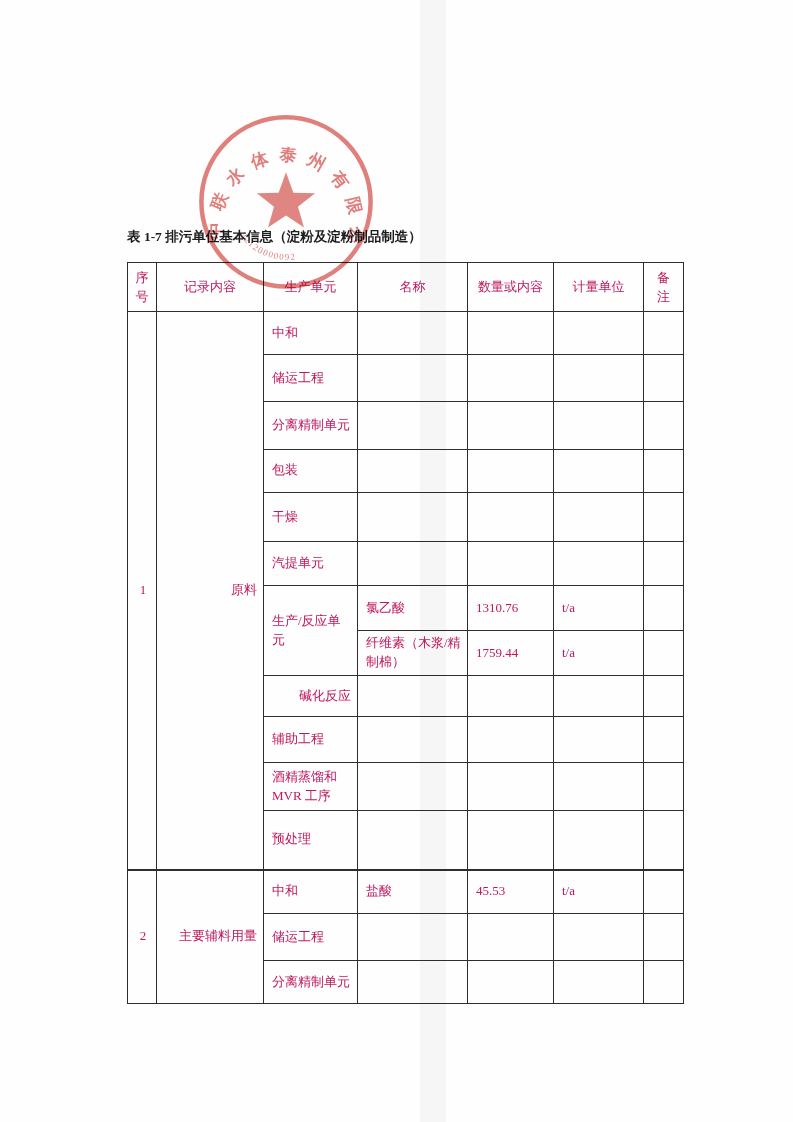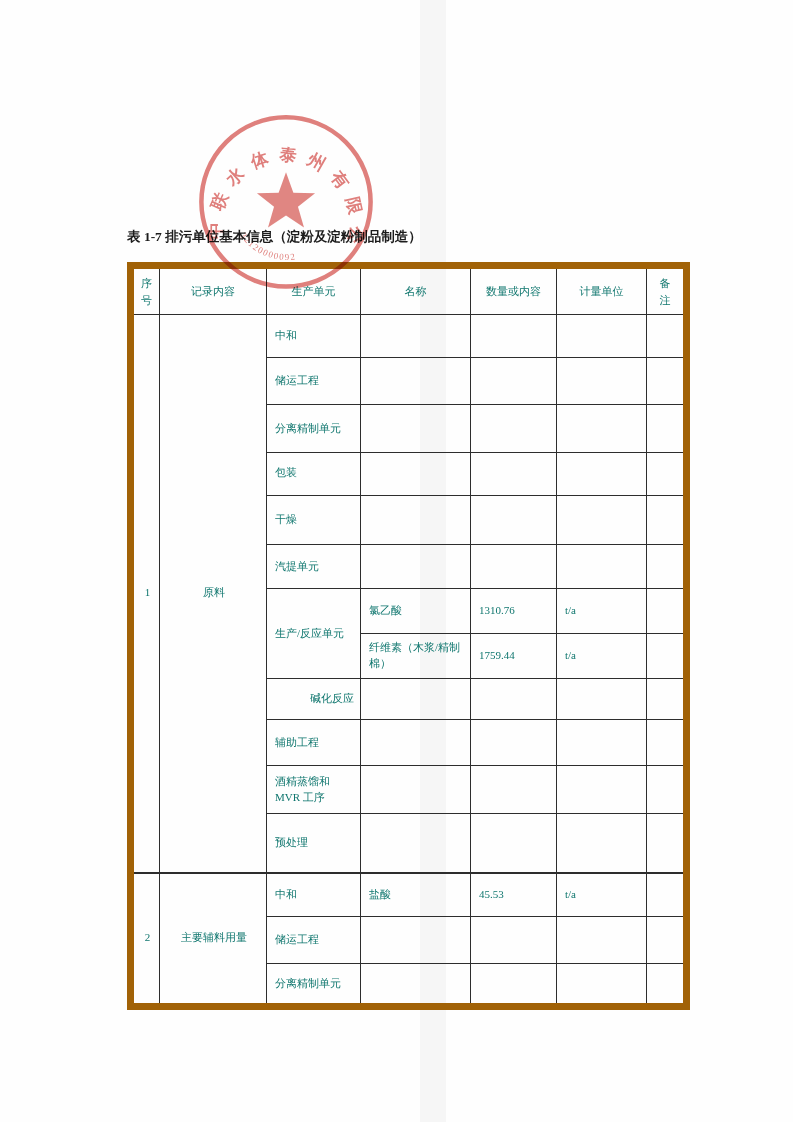--- a/index.html
+++ b/index.html
@@ -29,38 +29,38 @@
   .table-caption{
     position:absolute;left:127px;top:228px;
     font-size:13.5px;font-weight:600;
     font-family:"Liberation Serif", serif;
   }
   table.info{
     position:absolute;left:127px;top:262px;
     width:556px;
     border-collapse:collapse;table-layout:fixed;
     font-family:"Liberation Serif", serif;
-    font-size:11px;color:#0f766e;
-    border:7px solid #a16207;
+    font-size:13px;color:#be185d;
+    border:1px solid #a16207;
   }
   table.info th, table.info td{
     border:1px solid #2d2d2d;
     padding:2px 6px 2px 8px;
     vertical-align:middle;
     line-height:1.45;
     overflow:hidden;
     word-break:break-word;
   }
   table.info th{
     font-weight:500;text-align:center;padding:2px 2px;
   }
   table.info th.narrow{padding:2px 0;}
   table.info th.narrow span{display:block;width:1.15em;margin:0 auto;line-height:1.5;}
   td.seq{text-align:center;padding:2px 1px;}
-  td.content{text-align:center;}
+  td.content{text-align:right;}
   tr.section-top td{border-top:2px solid #2d2d2d;}
   .seal{
     position:absolute;left:196px;top:111px;width:180px;height:180px;
     mix-blend-mode:multiply;opacity:.82;
     pointer-events:none;
   }
   .seal text{font-family:"Liberation Serif", serif;}
 </style>
 </head>
 <body>

